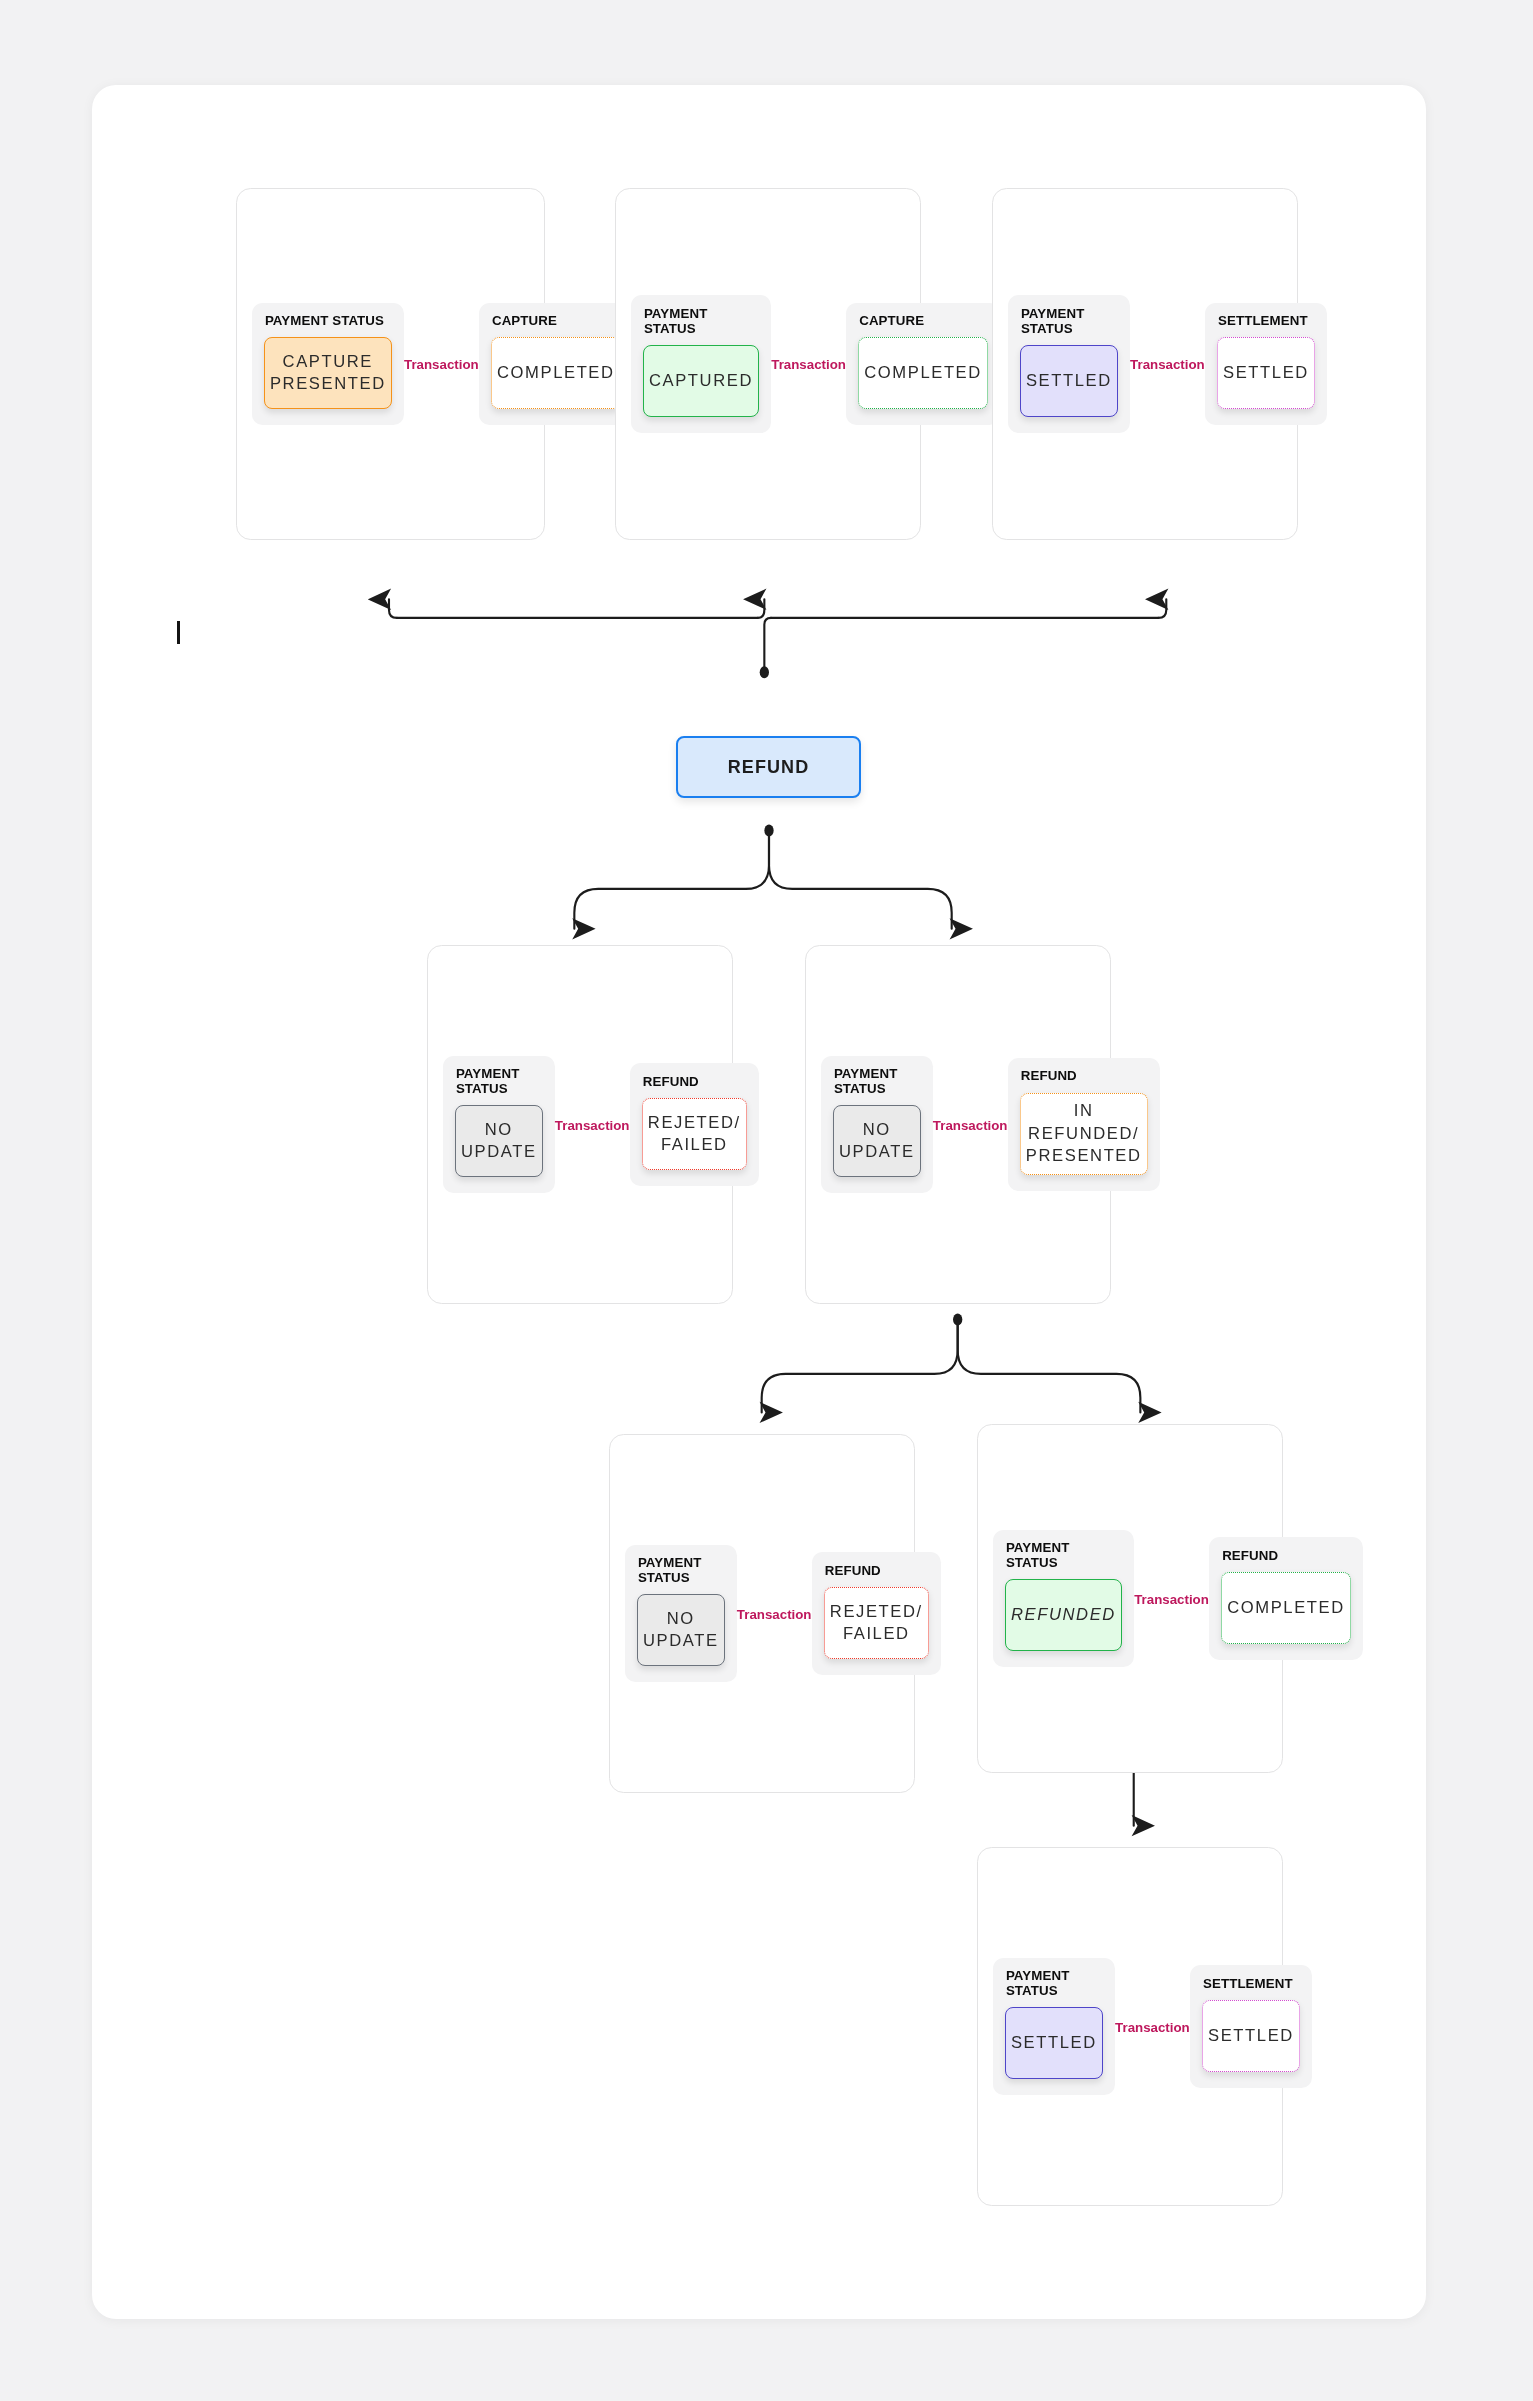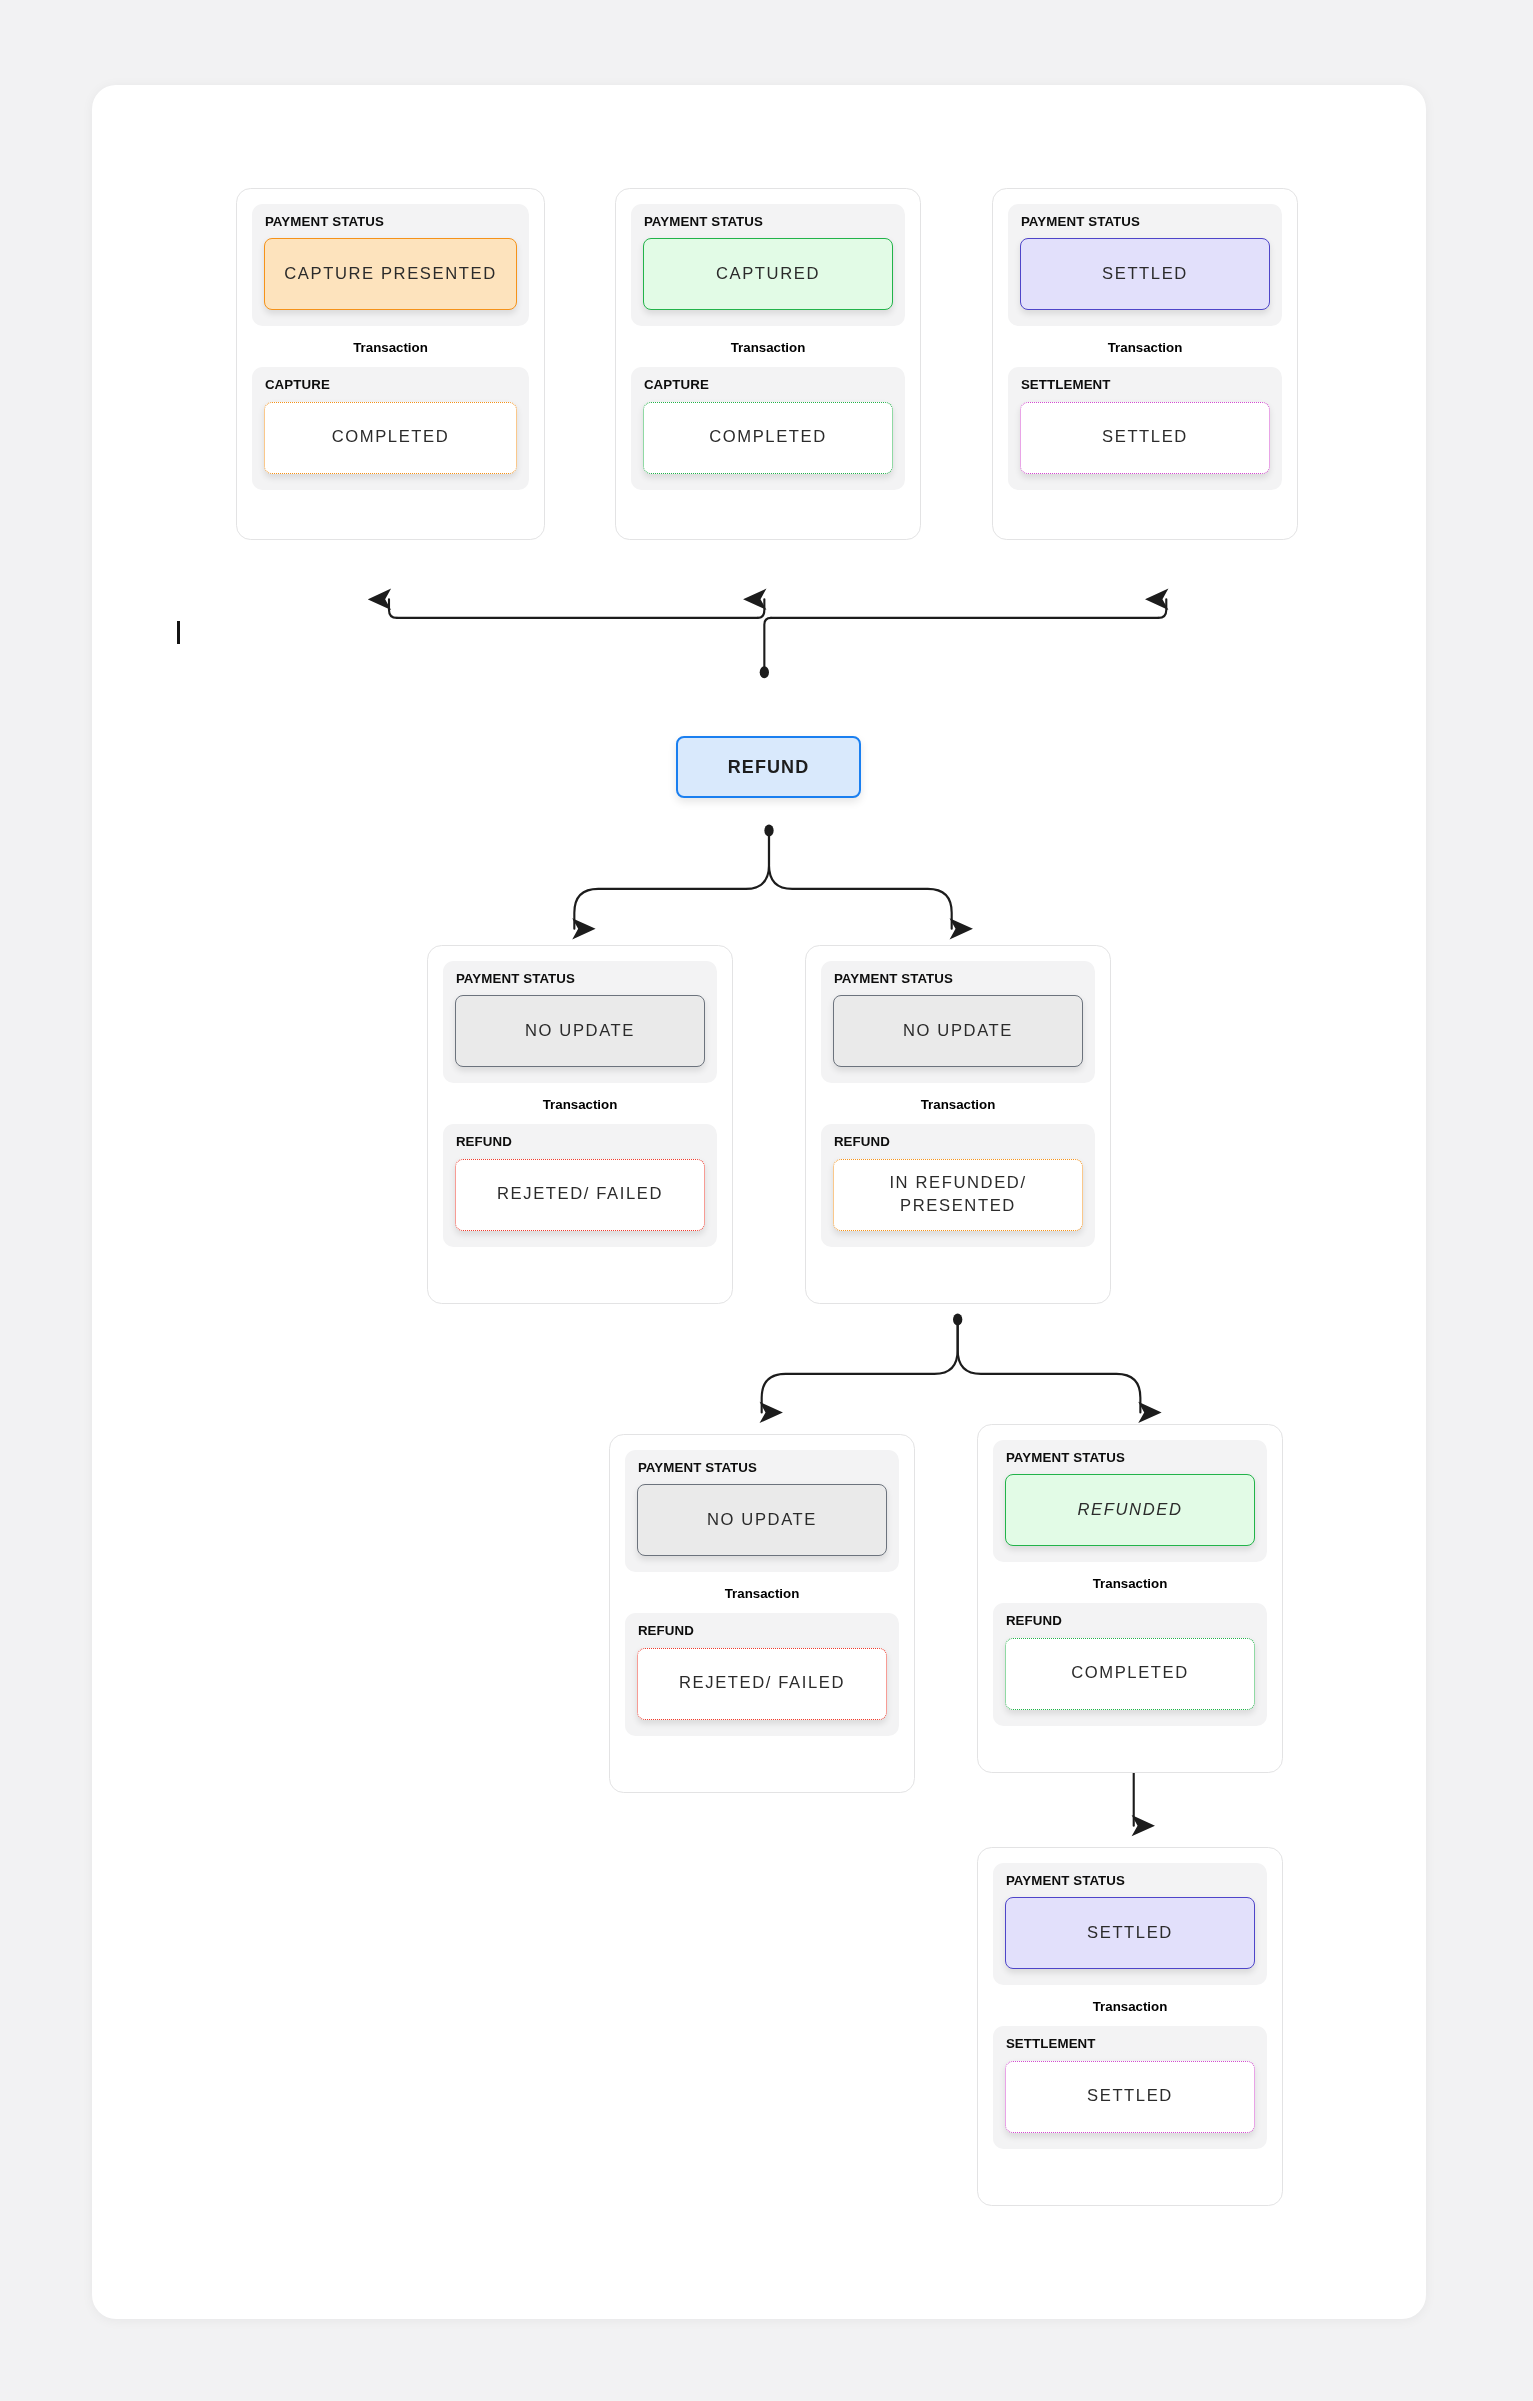--- a/index.html
+++ b/index.html
@@ -22,21 +22,21 @@
   }
 
   
   .card{
     position:absolute;
     background:#fff;
     border:1.1px solid #e3e3e4;
     border-radius:14.6px;
     box-sizing:border-box;
     padding:14.6px;
-    display:flex; flex-direction:column; align-items:center;
+    display:flex; align-items:center;
   }
   .panel{
     width:100%;
     background:#f3f3f4;
     border-radius:10.6px;
     box-sizing:border-box;
     padding:10.6px 12px 16px 12px;
   }
   .panel-label{
     font-size:13.3px; font-weight:700; color:#0d0d0d;
@@ -51,21 +51,21 @@
     text-align:center;
     font-size:16.6px; letter-spacing:1.6px; color:#2b2b2b;
     line-height:1.35;
     padding:6.6px 5.3px;
     box-shadow:0 3.3px 6px rgba(0,0,0,.10);
   }
   .chip.solid{ border-width:1.7px; border-style:solid; }
   .chip.dotted{ border-width:1.7px; border-style:dotted; background:#fff; }
 
   .transaction-label{
-    font-size:13.3px; font-weight:700; color:#000000;
+    font-size:13.3px; font-weight:700; color:#be185d;
     margin:13.3px 0 12px 0;
   }
 
   
   .refund-node{
     position:absolute;
     left:676px; top:736px;
     width:185px; height:62px;
     background:#d9e9fc;
     border:2px solid #1a7ff0;

